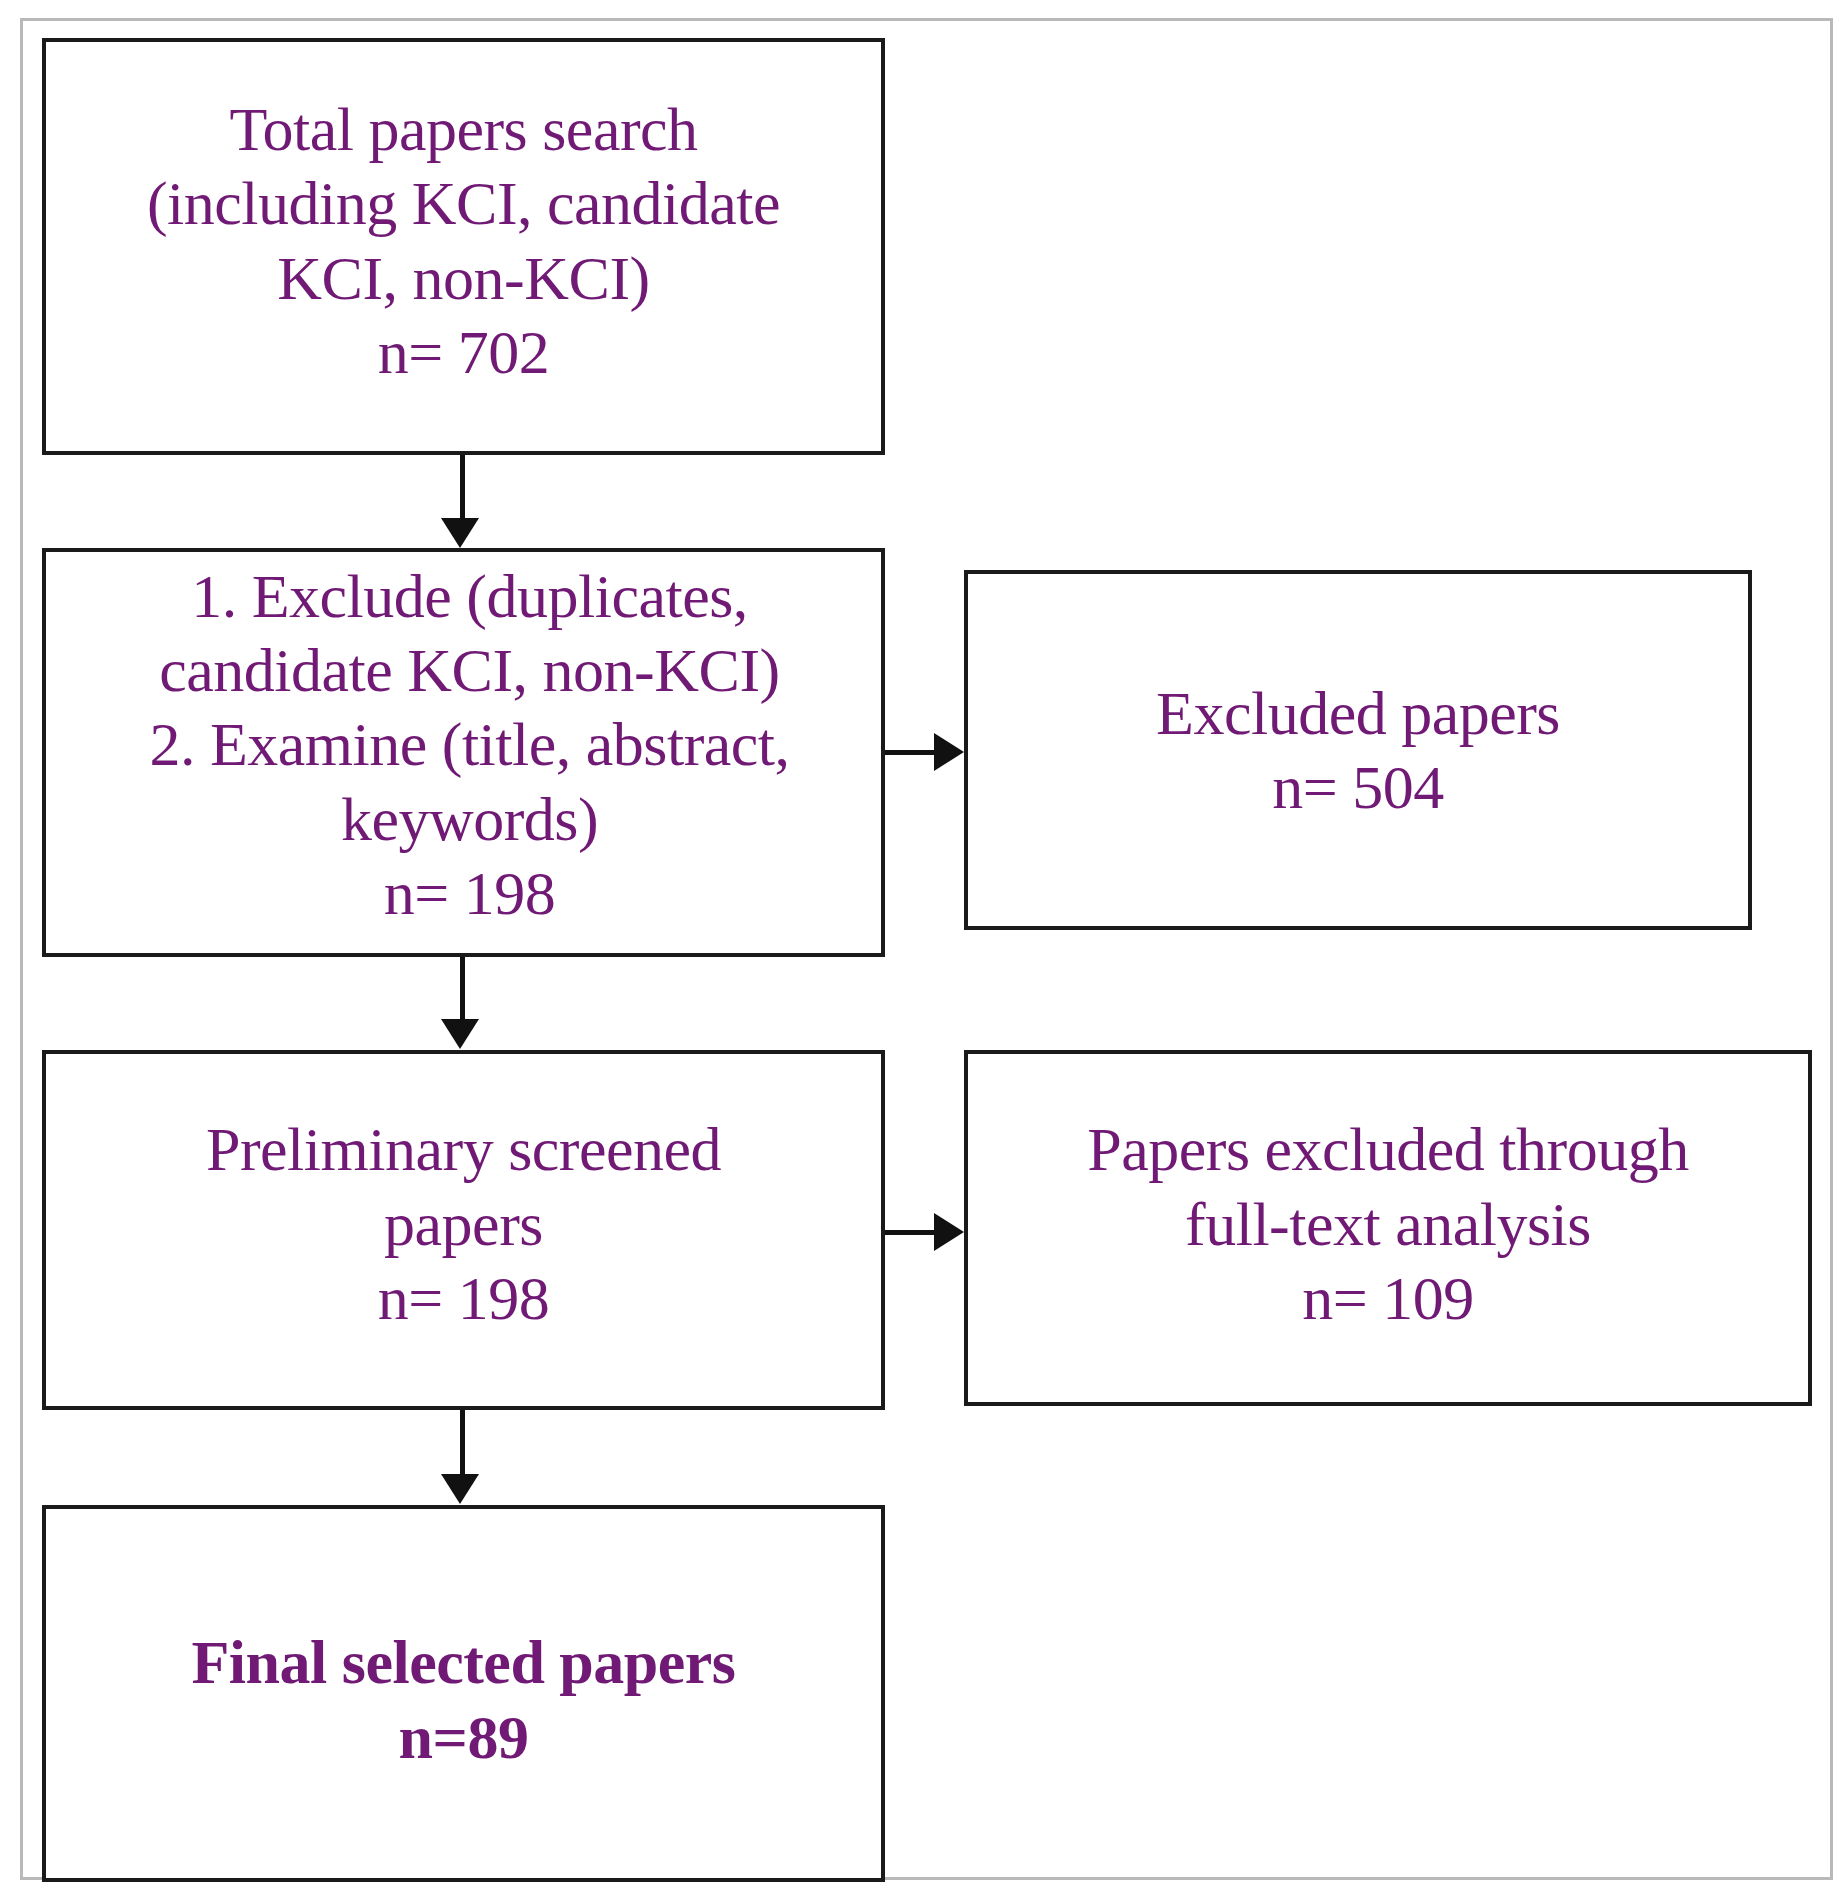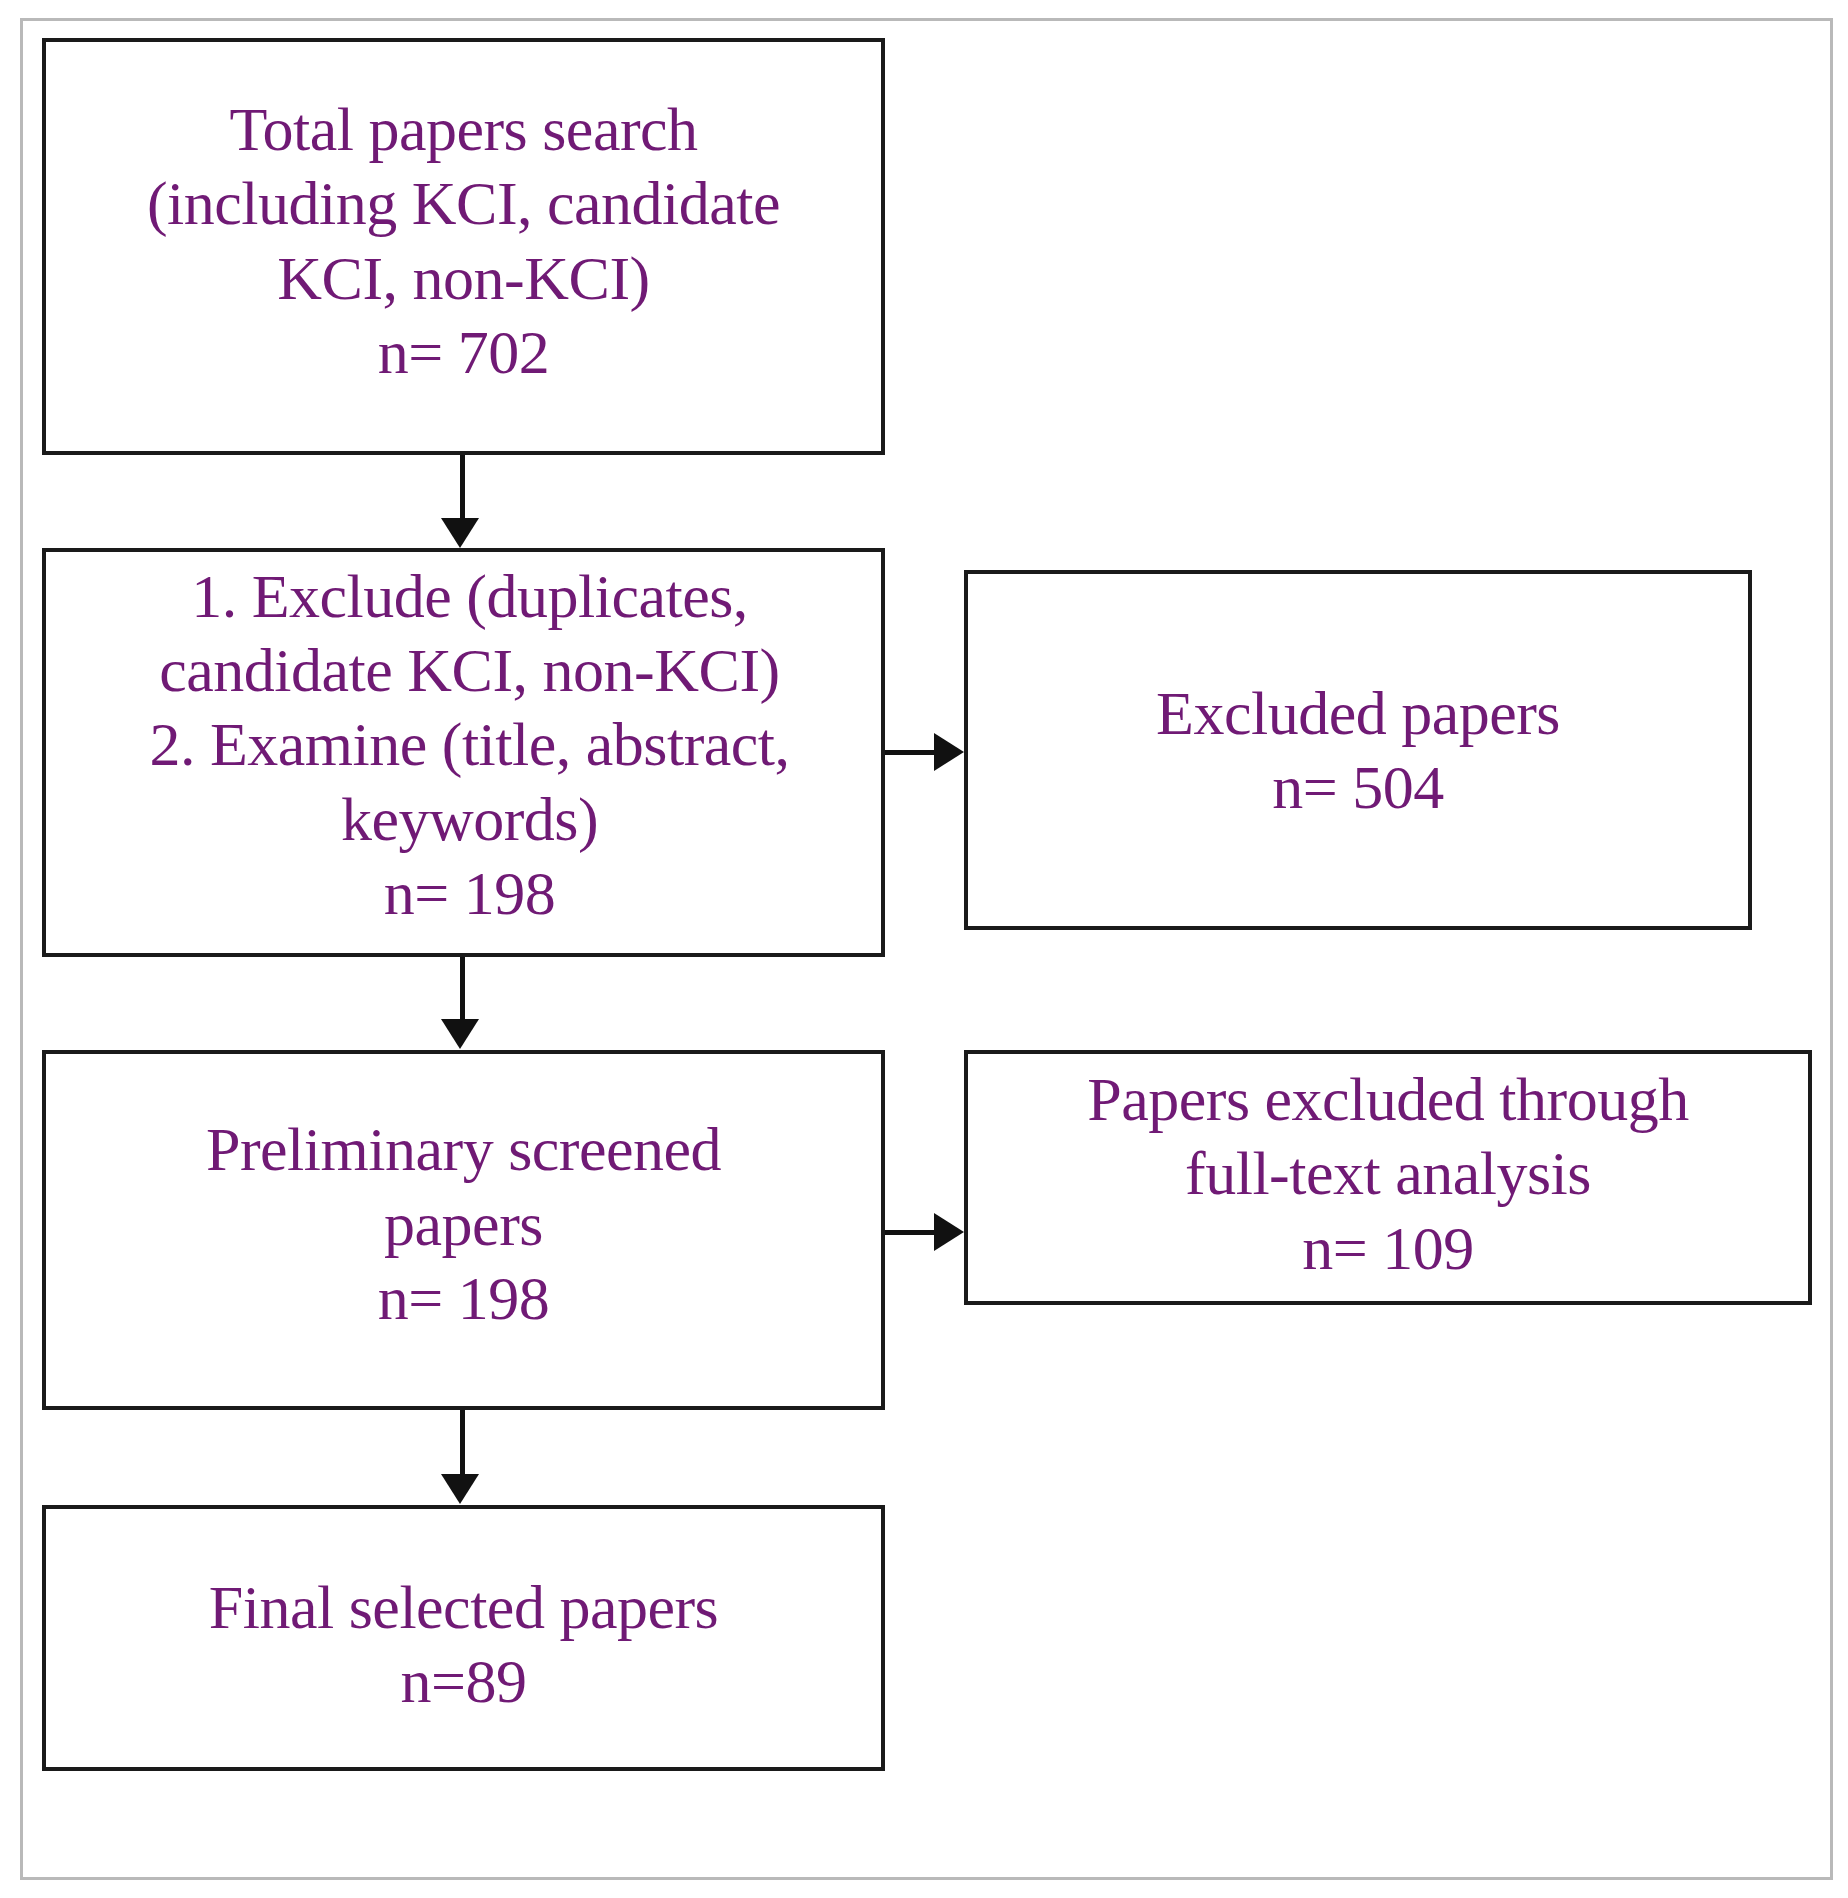--- a/index.html
+++ b/index.html
@@ -46,22 +46,22 @@
     font-family: "Liberation Serif", "DejaVu Serif", serif;
     letter-spacing: -0.5px;
     white-space: pre-line;
   }
 
   
   #node-total        { left: 42px;  top: 38px;   width: 843px; height: 417px; }
   #node-screen-step  { left: 42px;  top: 548px;  width: 843px; height: 409px; }
   #node-excluded     { left: 964px; top: 570px;  width: 788px; height: 360px; }
   #node-prelim       { left: 42px;  top: 1050px; width: 843px; height: 360px; }
-  #node-fulltext-ex  { left: 964px; top: 1050px; width: 848px; height: 255px; }
-  #node-final        { left: 42px;  top: 1505px; width: 843px; height: 266px; }
+  #node-fulltext-ex  { left: 964px; top: 1050px; width: 848px; height: 356px; }
+  #node-final        { left: 42px;  top: 1505px; width: 843px; height: 377px; font-weight: bold; }
 
   
   #node-total .node-text        { transform: translateY(-6px); }
   #node-screen-step .node-text  { transform: translateY(-8px); margin-left: 12px; }
   #node-excluded .node-text     { transform: translateY(0px); }
   #node-prelim .node-text       { transform: translateY(-6px); }
   #node-fulltext-ex .node-text  { transform: translateY(-4px); }
   #node-final .node-text        { transform: translateY(6px); }
 
   

